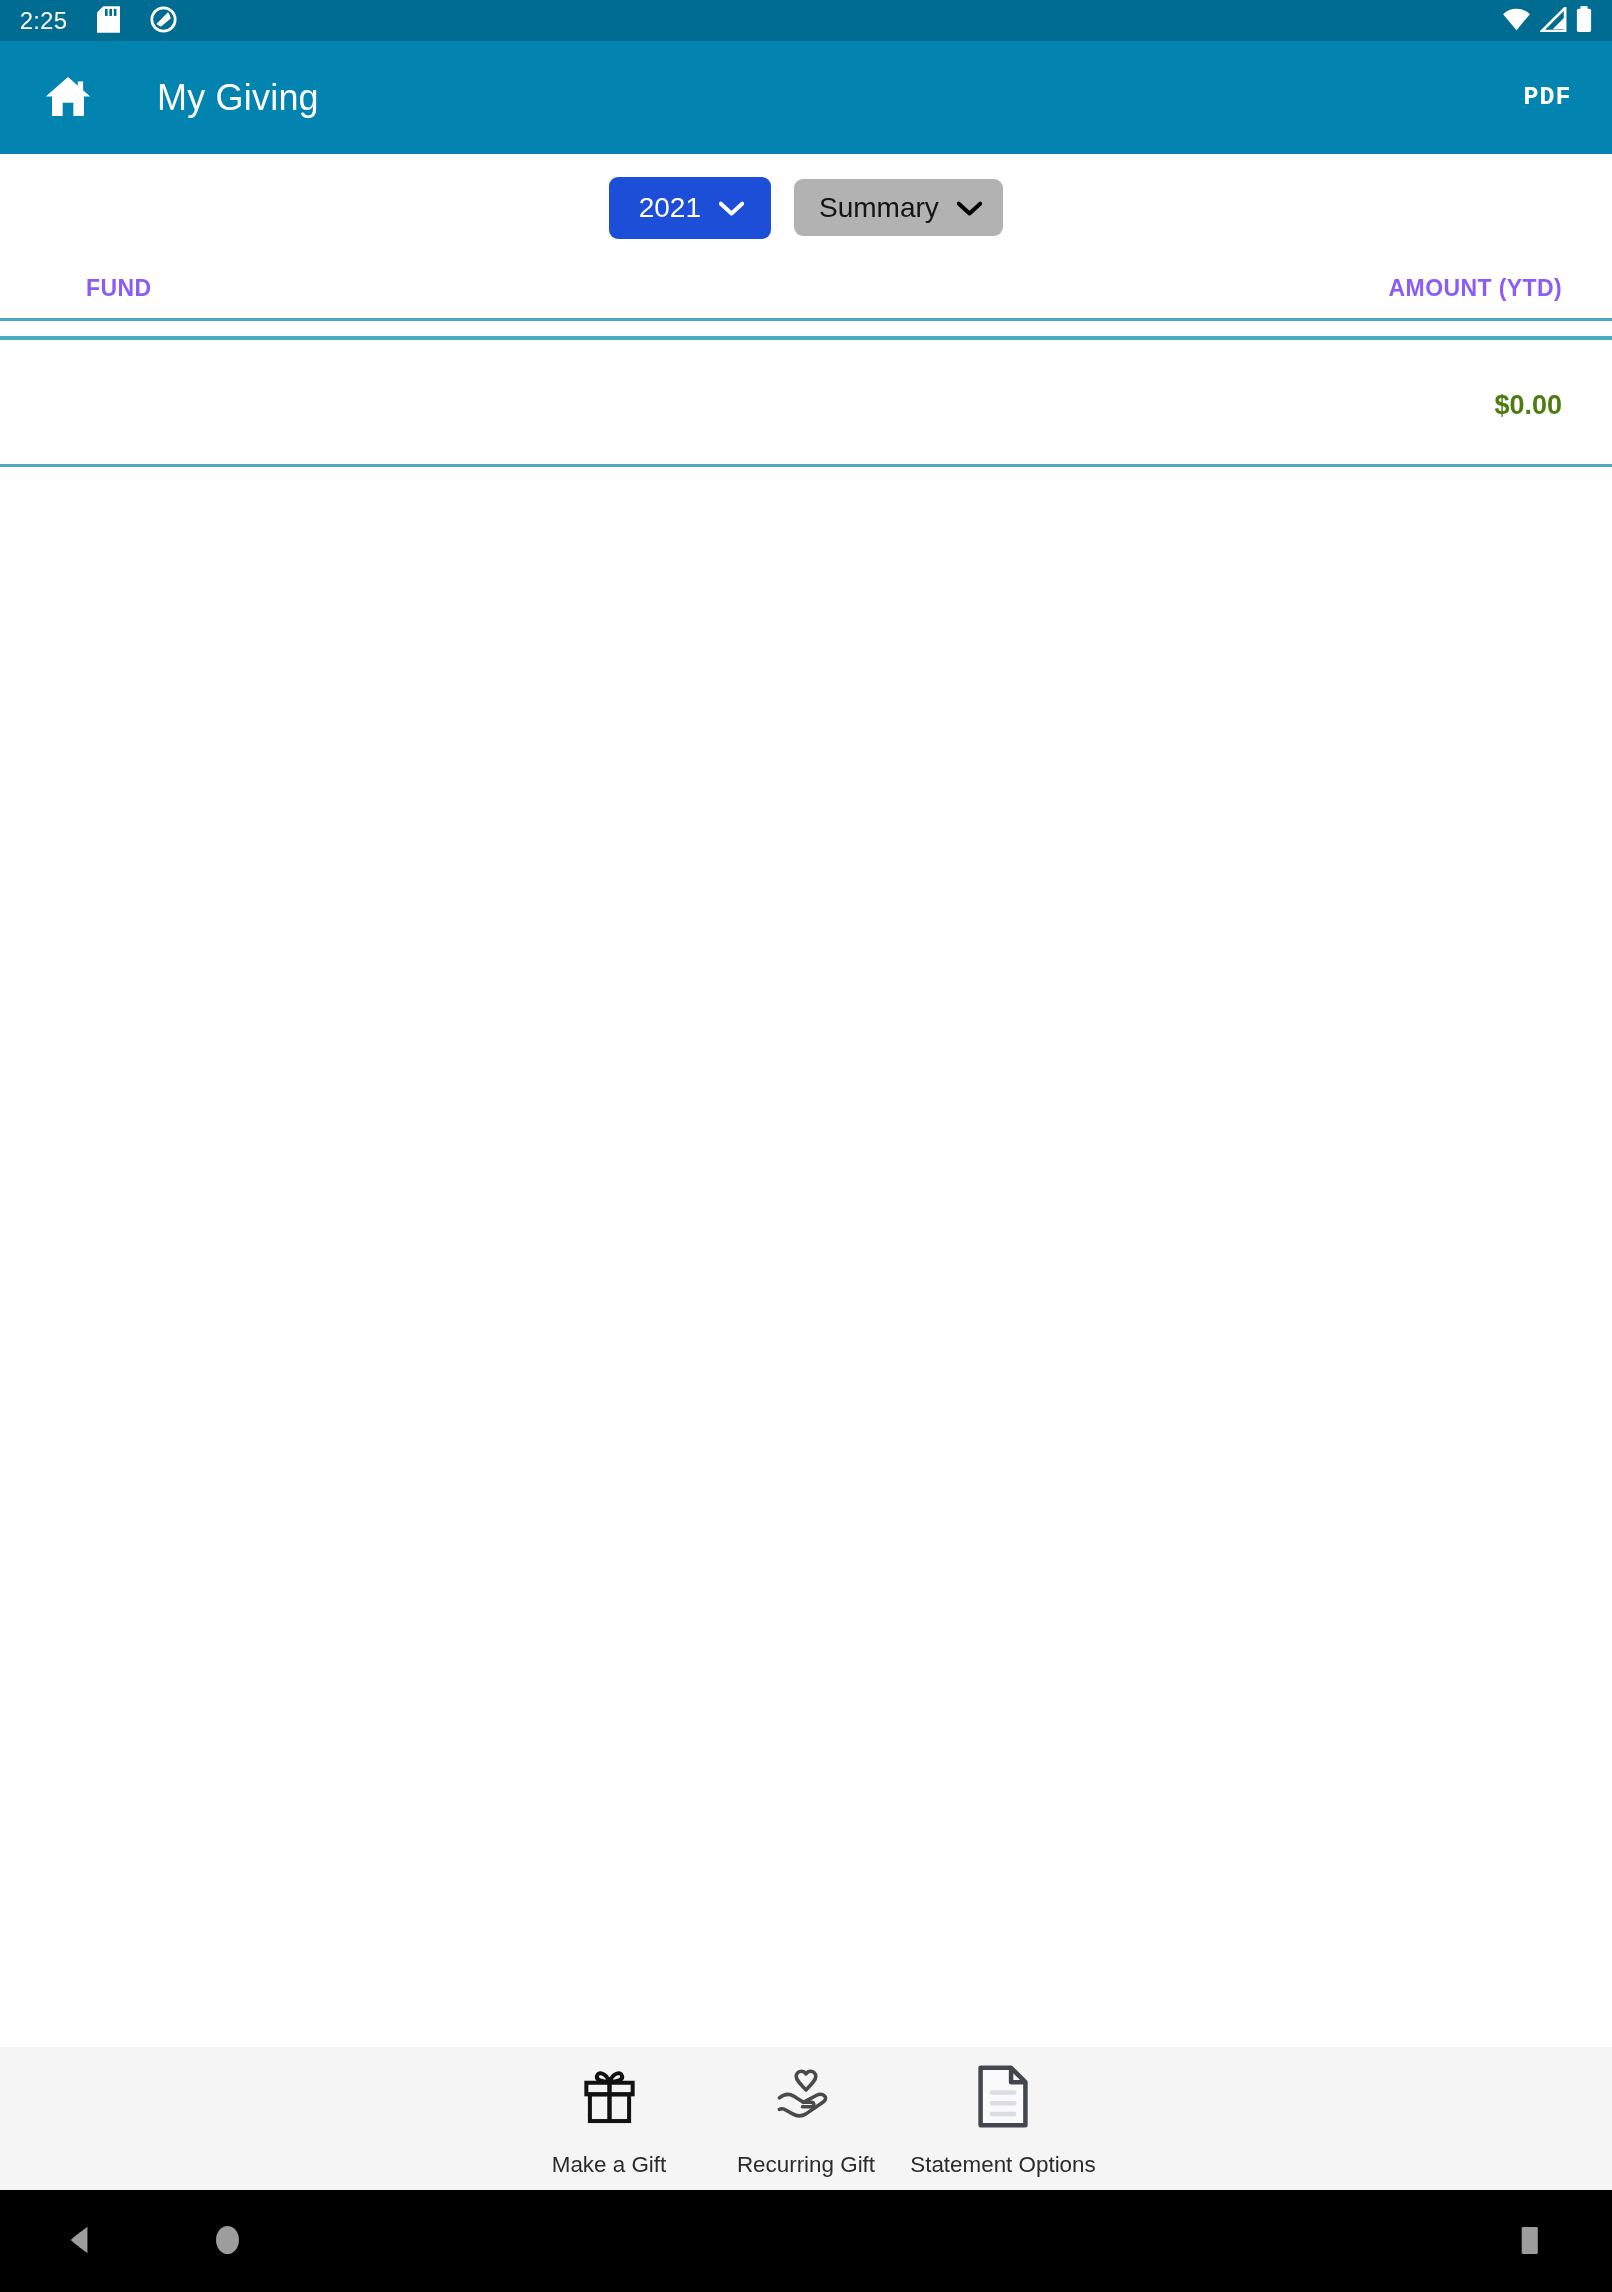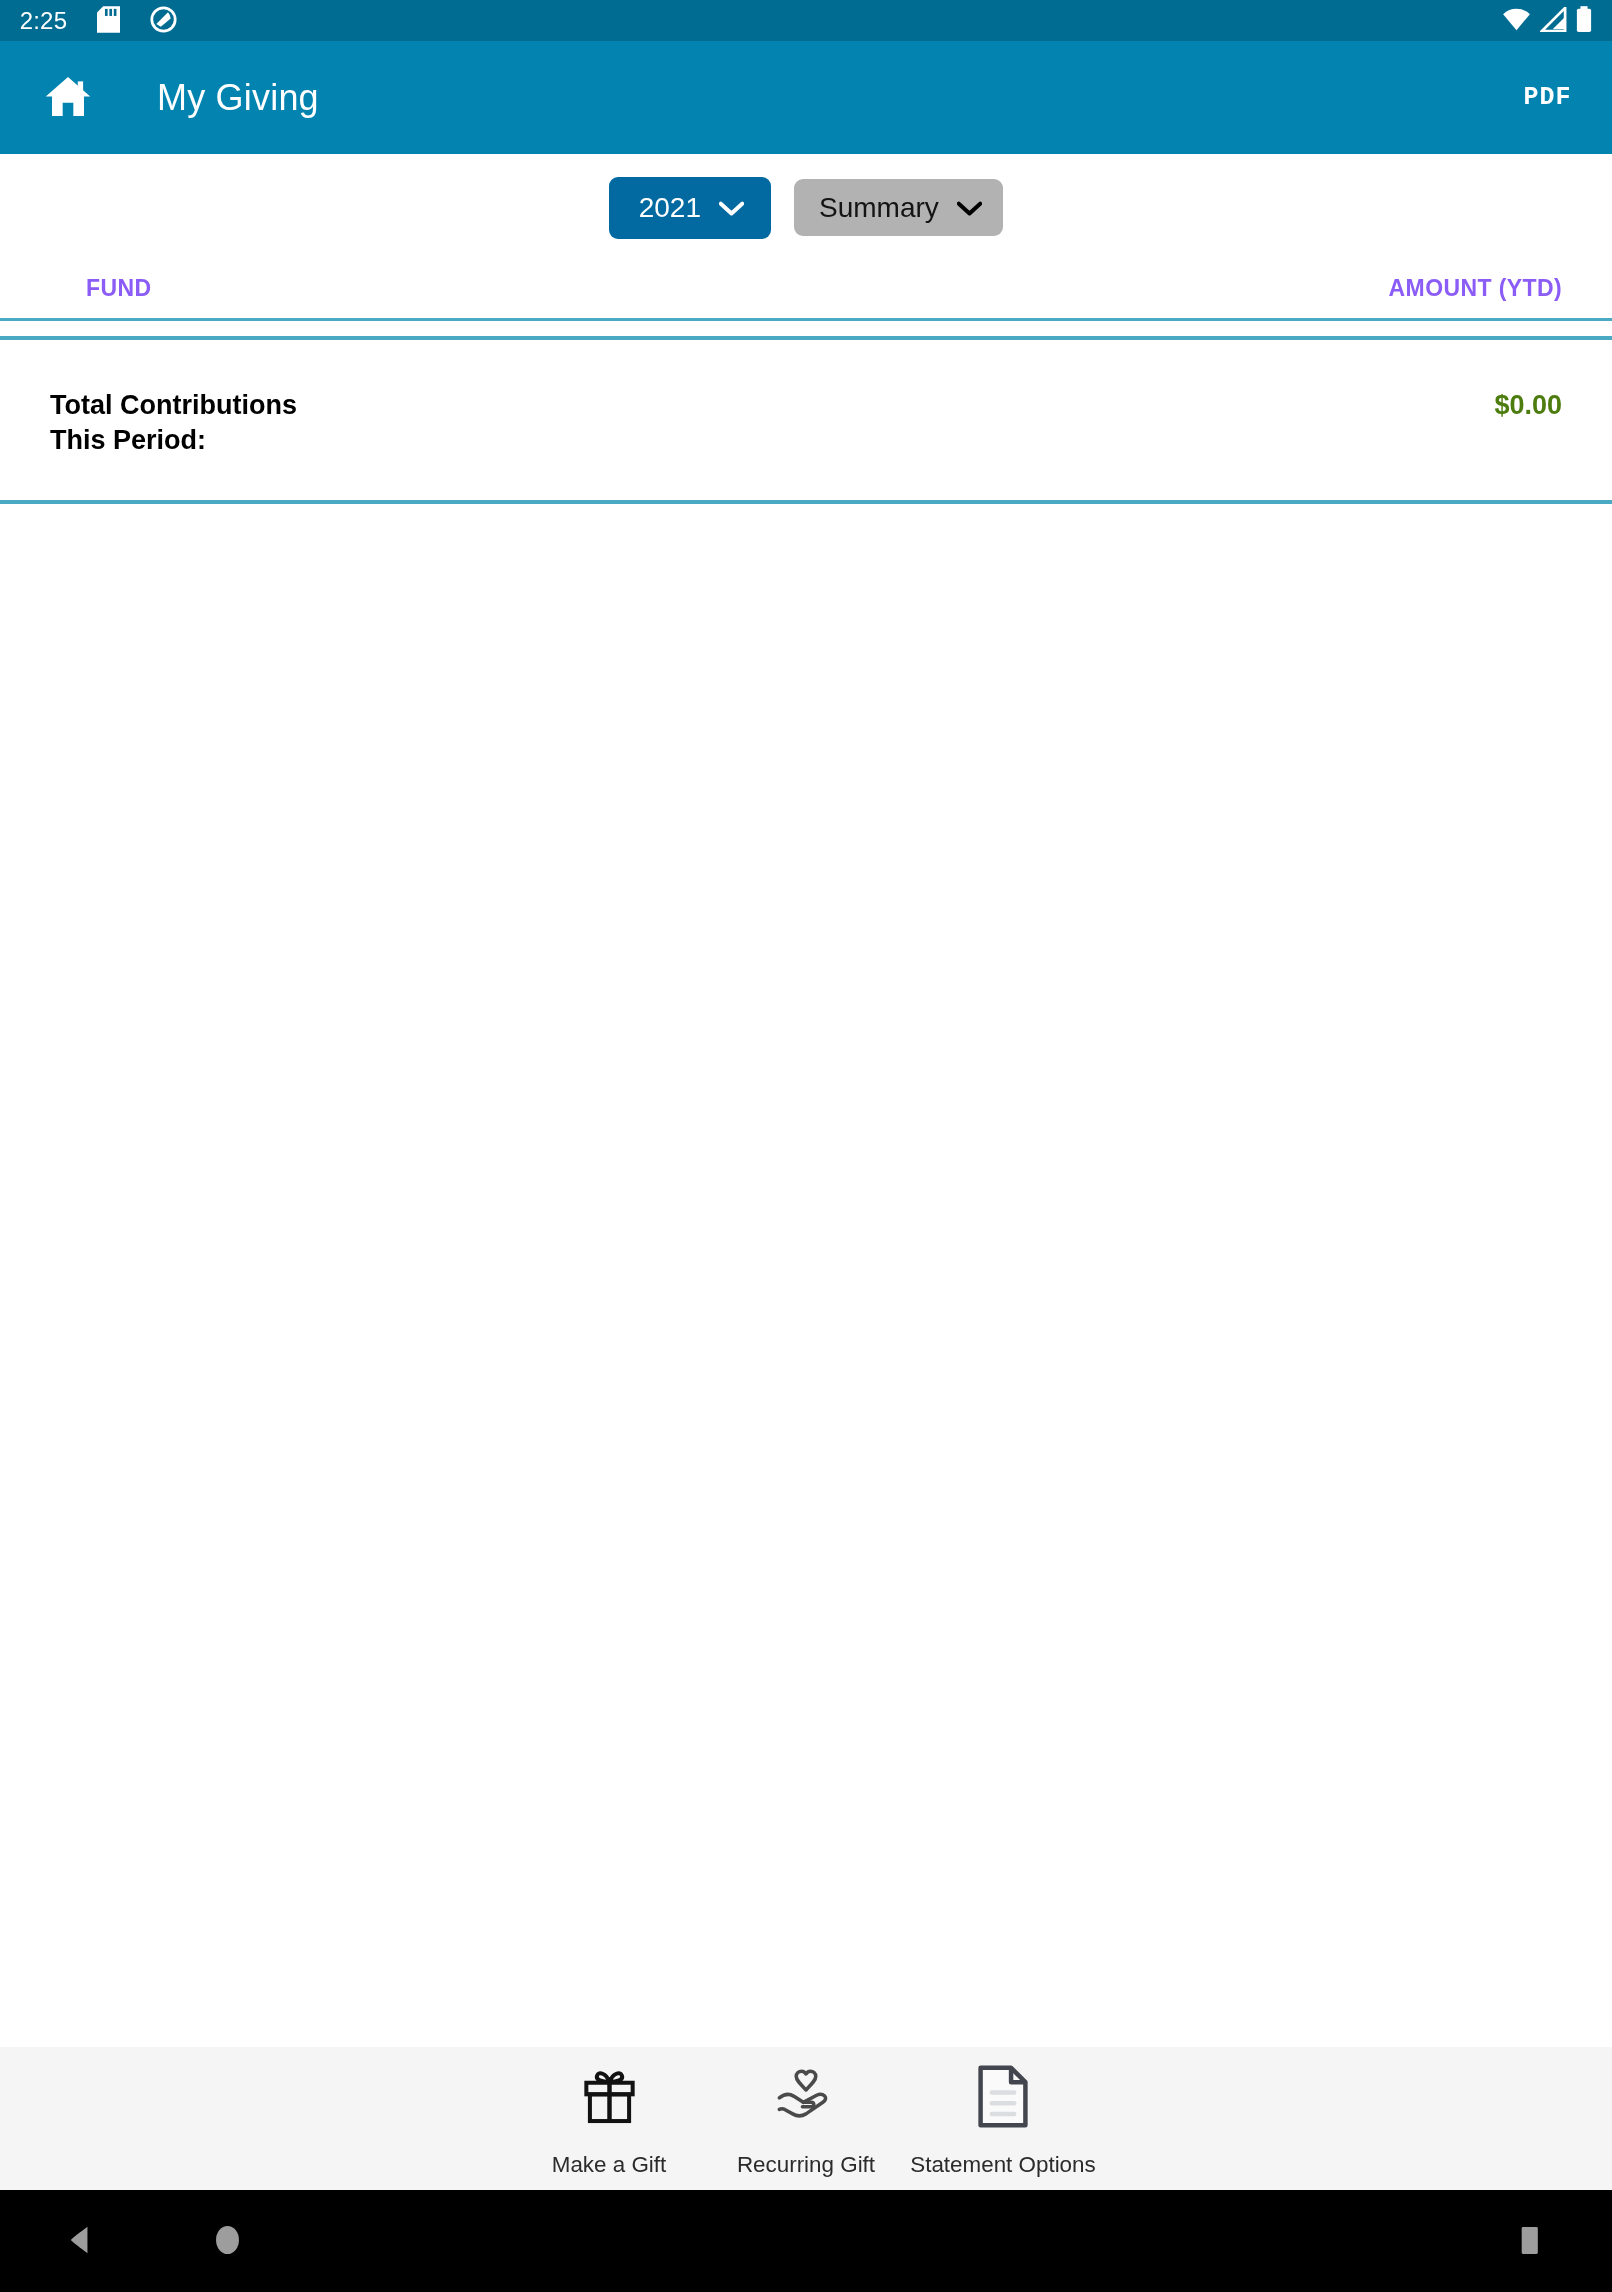--- a/index.html
+++ b/index.html
@@ -98,21 +98,21 @@
     display: inline-flex;
     align-items: center;
     gap: 18px;
     border-radius: 9px;
     cursor: pointer;
     font-size: 28px;
     font-weight: 400;
     white-space: nowrap;
   }
   .dropdown.dark {
-    background: #0369a1;
+    background: #1d4ed8;
     color: #ffffff;
     padding: 15px 27px 15px 30px;
   }
   .dropdown.grey {
     background: #b2b2b2;
     color: #141414;
     padding: 12.5px 21.5px 12.5px 25px;
     margin-top: 2px;
   }
   .chev { display: block; flex: 0 0 auto; }
@@ -293,24 +293,20 @@
 
   <div class="table-area">
     <div class="table-head">
       <div class="th">FUND</div>
       <div class="th right">AMOUNT (YTD)</div>
     </div>
     <div class="rule"></div>
     <div class="spacer-row"></div>
     <div class="rule"></div>
     <div class="total-row">
-      <div class="total-label">
-        <div>Total Contributions</div>
-        <div>This Period:</div>
-      </div>
       <div class="total-amount">$0.00</div>
     </div>
     <div class="rule"></div>
     <div class="body-fill"></div>
   </div>
 
   <div class="bottom-nav">
 
     <div class="nav-item">
       <div class="nav-icon">

